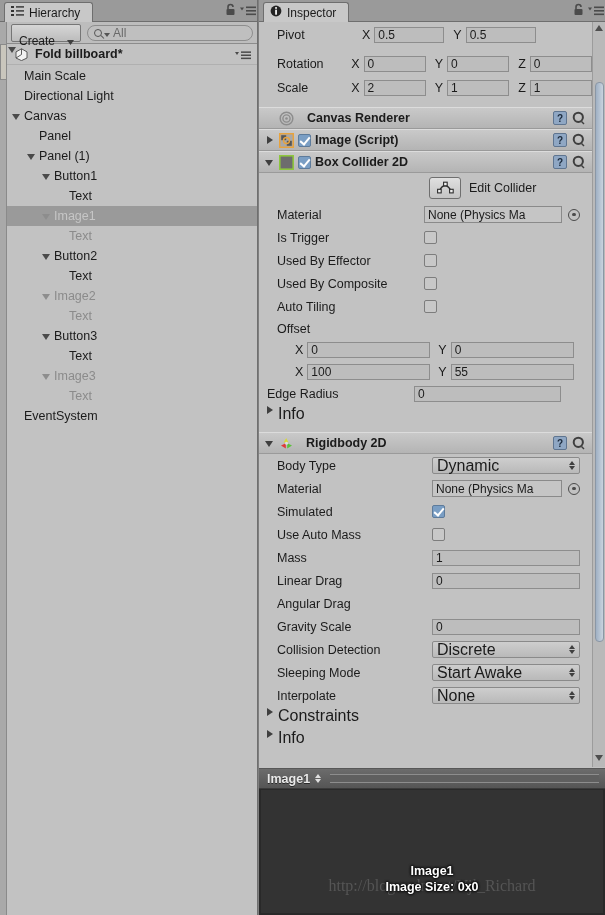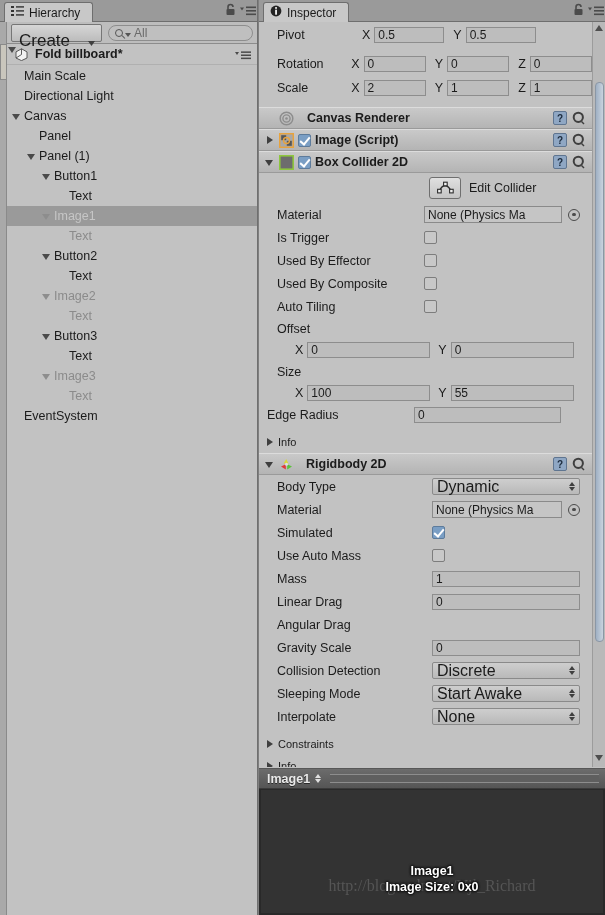--- a/index.html
+++ b/index.html
@@ -46,22 +46,22 @@
   }
   #hier-toolbar {
     position:absolute; left:7px; top:22px; right:0; height:22px;
     background:#bdbdbd; border-bottom:1px solid #8c8c8c;
     display:flex; align-items:center; padding:0 4px; gap:6px;
   }
   .create-btn {
     height:17px; padding:16px 6px 0 7px;
     background:linear-gradient(#d6d6d6,#bcbcbc);
     border:1px solid #767676; border-radius:2px;
-    display:flex; align-items:center; gap:18px;
-    font-size:17px; color:#1b1b1b; cursor:default;
+    display:flex; align-items:center; gap:12px;
+    font-size:12px; color:#1b1b1b; cursor:default;
   }
   .search-box {
     flex:1; height:16px; background:#bfbfbf;
     border:1px solid #8d8d8d; border-radius:8px;
     display:flex; align-items:center; padding:0 6px; gap:2px;
     color:#6a6a6a; font-size:12px;
   }
   .search-glass { width:8px; height:8px; border:1.3px solid #555; border-radius:50%; position:relative; flex:none;}
   .search-glass::after{content:"";position:absolute;width:1.3px;height:4px;background:#555;right:-2px;bottom:-3px;transform:rotate(-45deg);}
   #scene-row {
@@ -173,21 +173,21 @@
   .drop .arrows i.d{border-left:3.5px solid transparent;border-right:3.5px solid transparent;border-top:4px solid #3f3f3f;}
 
   .objfield {
     height:17px; background:#c5c5c5; border:1px solid #8a8a8a;
     display:flex; align-items:center; padding:0 3px;
     font-size:12px; overflow:hidden; white-space:nowrap;
   }
   .objdot { width:12px; height:12px; border:1.4px solid #4b4b4b; border-radius:50%; position:relative; flex:none;}
   .objdot::after{content:"";position:absolute;left:3.3px;top:3.3px;width:3.4px;height:3.4px;background:#4b4b4b;border-radius:50%;}
 
-  .fold-row { height:22px; display:flex; align-items:flex-end; gap:3px; padding-left:5px; font-size:11px;}
+  .fold-row { height:22px; display:flex; align-items:flex-start; gap:3px; padding-left:5px; font-size:16px;}
 
   
   #preview {
     position:absolute; left:259px; top:768px; width:346px; height:147px;
     background:#292929; border-top:1px solid #575757;
   }
   #prev-bar {
     height:20px; background:linear-gradient(#6c6c6c,#555555);
     border-bottom:1px solid #3a3a3a;
     display:flex; align-items:center; padding-left:8px; gap:5px;
@@ -556,23 +556,20 @@
         <div class="prop-row" style="height:21px;">
           <span class="prop-label">Offset</span>
         </div>
         <div class="prop-row" style="height:22px;padding-left:36px;">
           <span class="axis">X</span>
           <span class="field" style="width:123px;">0</span>
           <span class="axis" style="margin-left:8px;">Y</span>
           <span class="field" style="width:123px;">0</span>
         </div>
 
-        <div class="prop-row" style="height:21px;">
-          <span class="prop-label">Size</span>
-        </div>
         <div class="prop-row" style="height:22px;padding-left:36px;">
           <span class="axis">X</span>
           <span class="field" style="width:123px;">100</span>
           <span class="axis" style="margin-left:8px;">Y</span>
           <span class="field" style="width:123px;">55</span>
         </div>
 
         <div class="prop-row" style="height:22px;padding-left:8px;">
           <span class="prop-label" style="width:147px;">Edge Radius</span>
           <span class="field" style="width:147px;">0</span>

